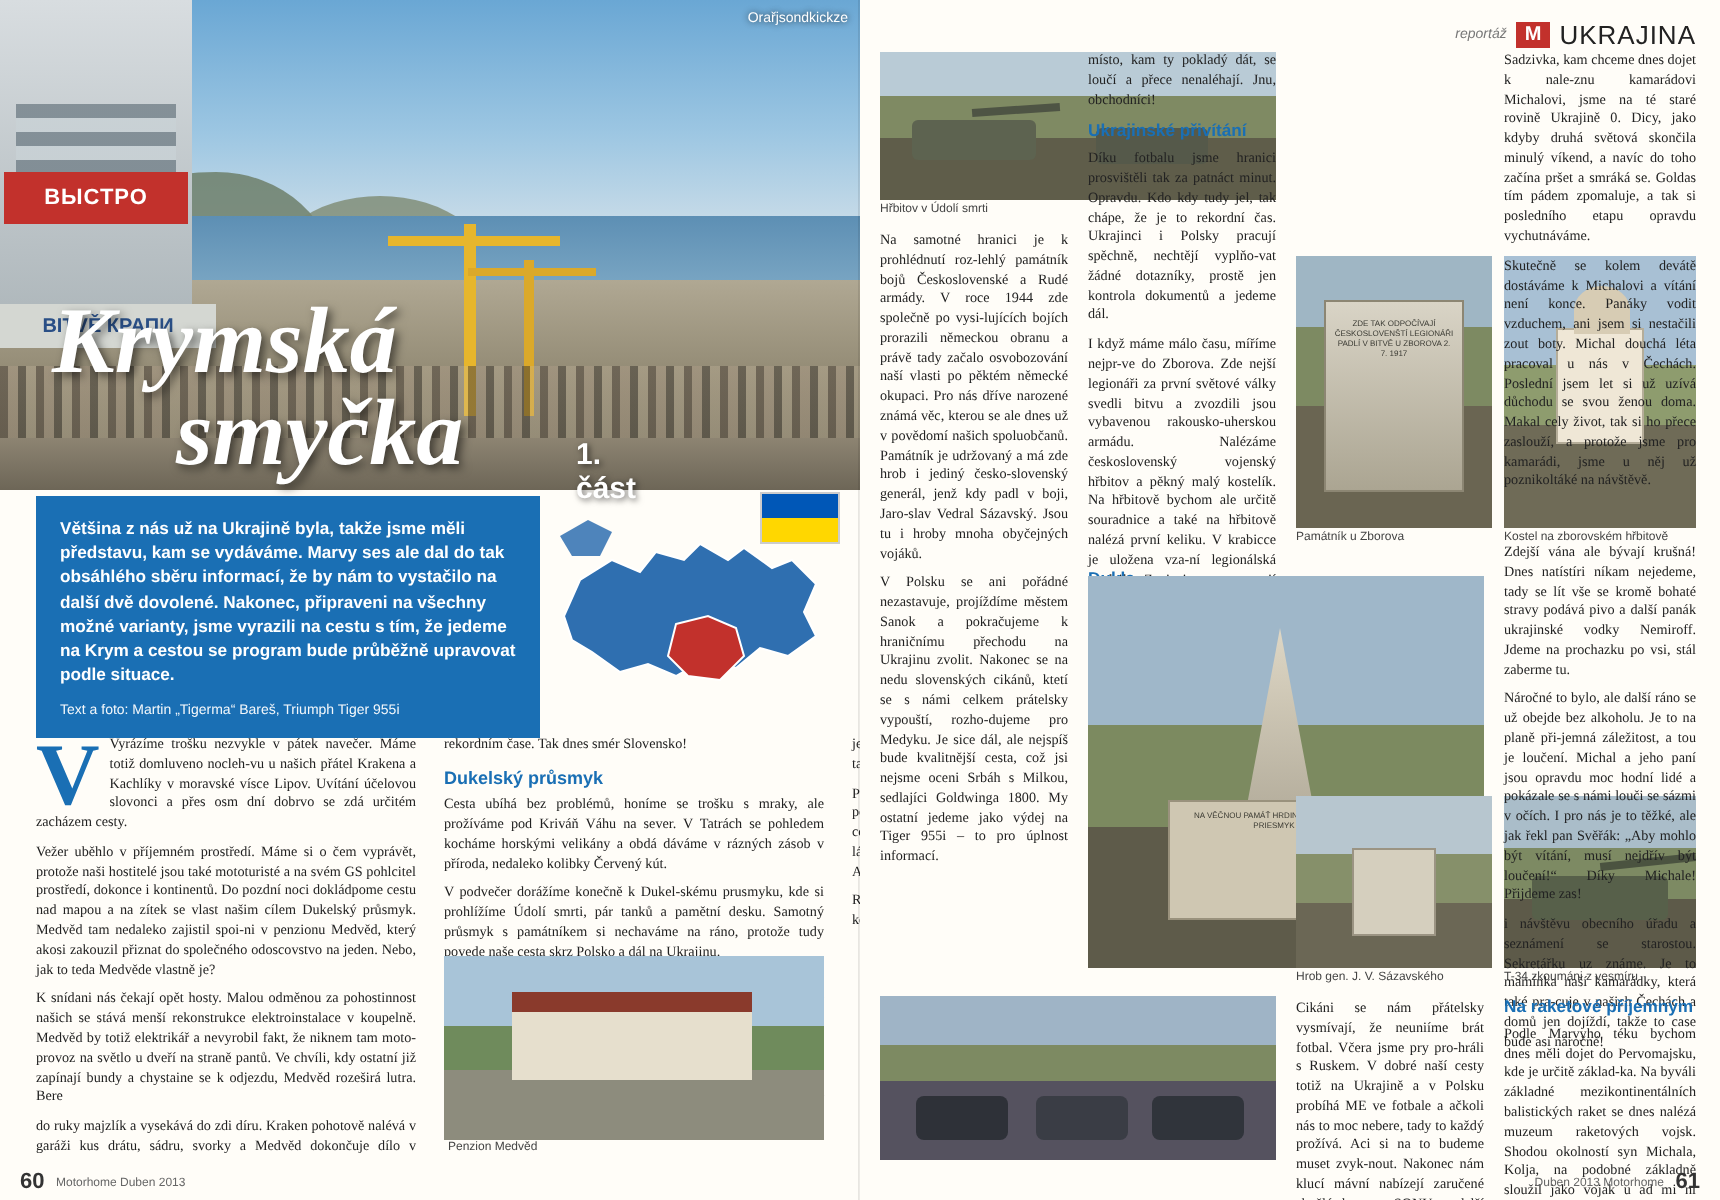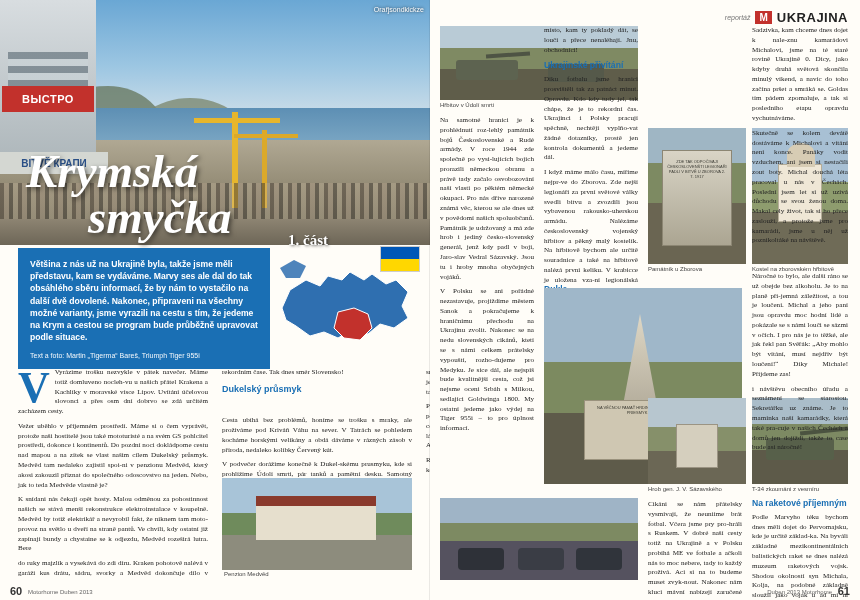--- a/index.html
+++ b/index.html
@@ -125,22 +125,22 @@
   .title-main {
     font-family: "Liberation Serif", serif;
     font-size: 47px; font-weight: bold; font-style: italic;
     color: #ffffff;
     text-shadow: 2px 2px 5px rgba(0,0,0,.55);
     line-height: .98;
     padding-left: 26px;
   }
   .title-main .l2 { padding-left: 62px; display: block; }
   .title-part {
-    position: absolute; left: 288px; top: 84px;
-    font-family: Liberation Serif, serif;
+    position: absolute; left: 288px; top: 71px;
+    font-family: Liberation Sans, sans-serif;
     font-size: 15px; font-weight: bold; color: #fff;
     text-shadow: 1px 1px 3px rgba(0,0,0,.6);
   }
   .blue-box {
     position: absolute; left: 18px; top: 248px;
     width: 252px; min-height: 96px;
     background: #1a6fb4;
     color: #fff;
     font-family: "Liberation Sans", sans-serif;
     font-size: 8.6px; line-height: 1.42;
@@ -173,21 +173,21 @@
     width: 394px; height: 212px;
     column-count: 2; column-gap: 14px;
     font-size: 7.1px; line-height: 1.38;
     text-align: justify;
     color: #222;
   }
   .cols2 p { margin: 0 0 5px 0; }
   .sub-h {
     font-family: "Liberation Sans", sans-serif;
     color: #1a6fb4; font-weight: bold; font-size: 9px;
-    margin: 4px 0 21px 0;
+    margin: 4px 0 3px 0;
   }
   .photo-pension {
     position: absolute; left: 222px; top: 478px;
     width: 190px; height: 92px;
     background: linear-gradient(#a8c4d8 0 38%, #6f8b5c 38% 62%, #8d8c7d 62% 100%);
     overflow: hidden;
   }
   .pension-house {
     position: absolute; left: 34px; top: 18px; width: 120px; height: 44px;
     background: #e6dfcd;
@@ -215,21 +215,21 @@
     font-size: 7px; color: #777; font-style: italic;
   }
   .mast .mbox {
     background: #c2312c; color: #fff;
     font-family: "Liberation Sans", sans-serif;
     font-weight: bold; font-size: 10px;
     padding: 1px 4px;
   }
   .mast .ukr {
     font-family: "Liberation Sans", sans-serif;
-    font-weight: bold; font-size: 13px; color: #222;
+    font-weight: normal; font-size: 13px; color: #222;
     letter-spacing: .5px;
   }
   .rcol {
     position: absolute;
     font-size: 7.1px; line-height: 1.38;
     text-align: justify; color: #222;
   }
   .rcol p { margin: 0 0 5px 0; }
   .ph {
     background: #cfcabc;
@@ -498,20 +498,21 @@
     <div class="rcol" style="left:218px; top:500px; width:94px; height:82px;">
       <p>Cikáni se nám přátelsky vysmívají, že neuniíme brát fotbal. Včera jsme pry pro-hráli s Ruskem. V dobré naší cesty totiž na Ukrajině a v Polsku probíhá ME ve fotbale a ačkoli nás to moc nebere, tady to každý prožívá. Aci si na to budeme muset zvyk-nout. Nakonec nám klucí mávní nabízejí zaručené skvělé kamery SONY a další zboží z auta. Na naše argumenty, že nemáme</p>
     </div>
 
     <div class="rcol" style="left:322px; top:26px; width:96px; height:98px;">
       <p>Sadzivka, kam chceme dnes dojet k nale-znu kamarádovi Michalovi, jsme na té staré rovině Ukrajině 0. Dicy, jako kdyby druhá světová skončila minulý víkend, a navíc do toho začína pršet a smráká se. Goldas tím pádem zpomaluje, a tak si posledního etapu opravdu vychutnáváme.</p>
       <p>Skutečně se kolem devátě dostáváme k Michalovi a vítání není konce. Panáky vodit vzduchem, ani jsem si nestačili zout boty. Michal douchá léta pracoval u nás v Čechách. Poslední jsem let si už uzívá důchodu se svou ženou doma. Makal cely život, tak si ho přece zaslouží, a protože jsme pro kamarádi, jsme u něj už poznikoltáké na návštěvě.</p>
     </div>
     <div class="rcol" style="left:322px; top:128px; width:96px; height:0; overflow:hidden;"></div>
     <div class="rcol" style="left:322px; top:272px; width:96px; height:124px;">
+      <p>Zdejší vána ale bývají krušná! Dnes natístíri níkam nejedeme, tady se lít vše se kromě bohaté stravy podává pivo a další panák ukrajinské vodky Nemiroff. Jdeme na prochazku po vsi, stál zaberme tu.</p>
       <p>Náročné to bylo, ale další ráno se už obejde bez alkoholu. Je to na planě při-jemná záležitost, a tou je loučení. Michal a jeho paní jsou opravdu moc hodní lidé a pokázale se s námi louči se sázmi v očích. I pro nás je to těžké, ale jak řekl pan Svěřák: „Aby mohlo být vítání, musí nejdřív být loučení!“ Díky Michale! Přijdeme zas!</p>
       <p>i návštěvu obecního úřadu a seznámení se starostou. Sekretářku uz známe. Je to mamínka naší kamarádky, která také pra-cuje v našich Čechách a domů jen dojíždí, takže to case bude asi náročné!</p>
     </div>
     <div class="rcol" style="left:322px; top:494px; width:96px; height:90px;">
       <div class="sub-h-r">Na raketové příjemným</div>
       <p>Podle Marvyho téku bychom dnes měli dojet do Pervomajsku, kde je určitě základ-ka. Na byváli základné mezikontinentálních balistických raket se dnes nalézá muzeum raketových vojsk. Shodou okolností syn Michala, Kolja, na podobné základně sloužil jako vojak u ad mi ni krížvi vypravěl. Dnes snad vše uvidím na vlastní oči!</p>
 
     </div>
 
     <div class="ph ph-moto">

